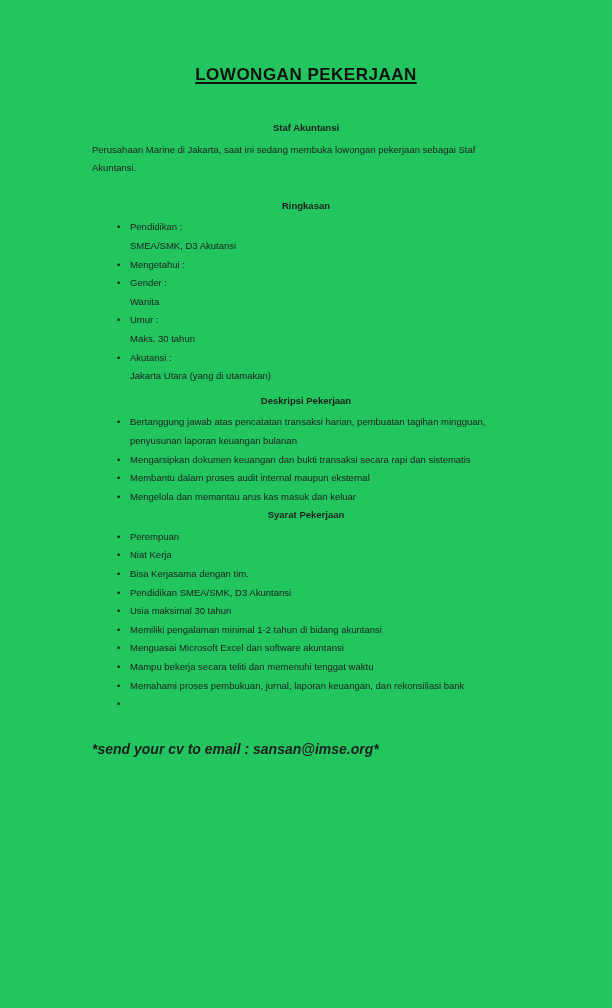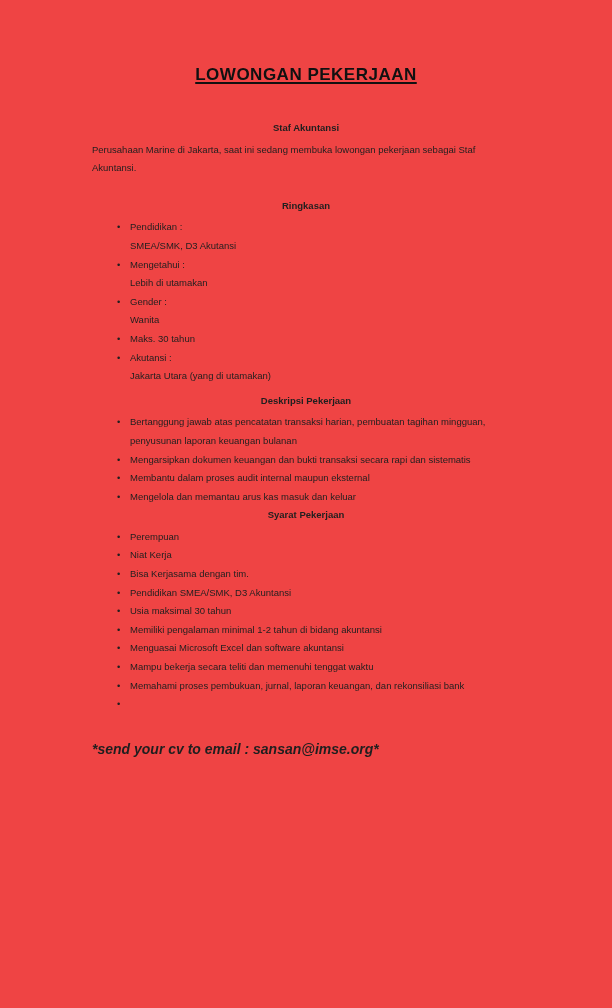--- a/index.html
+++ b/index.html
@@ -7,21 +7,21 @@
   body {
     width: 612px;
     height: 1008px;
     font-family: "Liberation Sans", "DejaVu Sans", sans-serif;
     color: #1f1f1f;
     overflow: hidden;
   }
   .page {
     width: 612px;
     height: 1008px;
-    background: #ef4444;
+    background: #22c55e;
     padding: 62px 92px 4px 92px;
   }
   .doc-title {
     font-size: 17px;
     font-weight: 700;
     line-height: 26px;
     text-align: center;
     letter-spacing: 0.5px;
     color: #111111;
     text-decoration: underline;
@@ -84,29 +84,29 @@
   <h2 class="sec-heading">Ringkasan</h2>
   <ul class="doc-list">
     <li>
       <span class="bullet">•</span>
       <div>Pendidikan :</div>
       <div class="kv-value">SMEA/SMK, D3 Akutansi</div>
     </li>
     <li>
       <span class="bullet">•</span>
       <div>Mengetahui :</div>
-      <div class="kv-value">Lebih di utamakan</div>
     </li>
     <li>
       <span class="bullet">•</span>
       <div>Gender :</div>
       <div class="kv-value">Wanita</div>
     </li>
     <li>
       <span class="bullet">•</span>
+      <div>Umur :</div>
       <div class="kv-value">Maks. 30 tahun</div>
     </li>
     <li>
       <span class="bullet">•</span>
       <div>Akutansi :</div>
       <div class="kv-value">Jakarta Utara (yang di utamakan)</div>
     </li>
   </ul>
 
   <h2 class="sec-heading sec-gap">Deskripsi Pekerjaan</h2>

